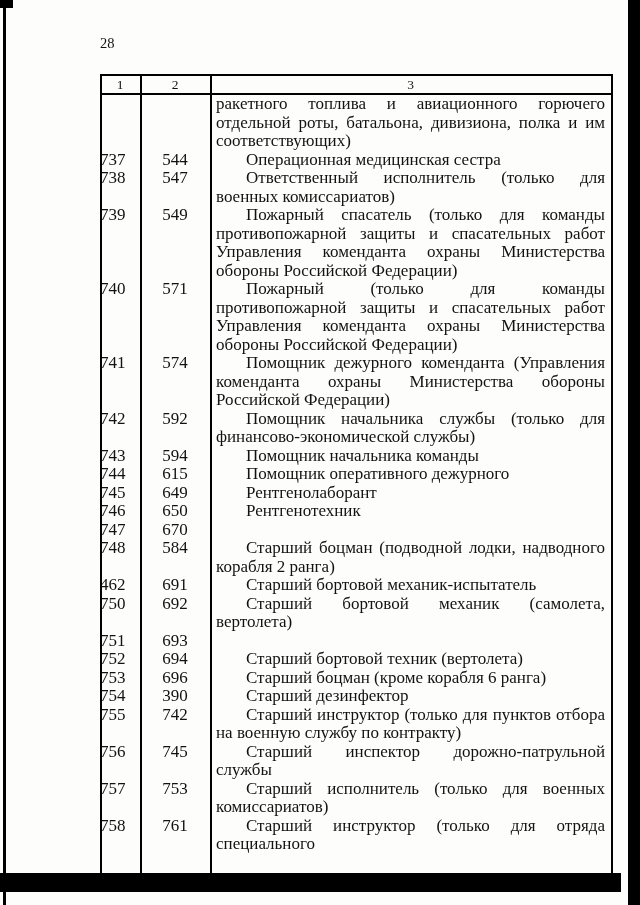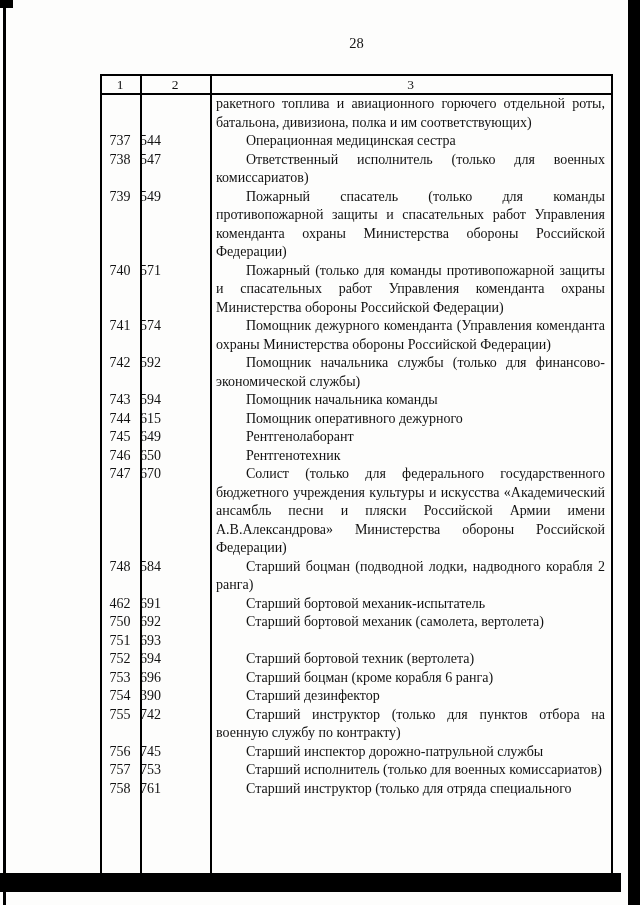--- a/index.html
+++ b/index.html
@@ -6,45 +6,45 @@
   html,body { width:640px; height:905px; }
   body {
     position:relative;
     background:#fdfdfc;
     overflow:hidden;
     font-family:"Liberation Serif", serif;
     color:#121212;
   }
   .page-number {
     position:absolute; top:35px; left:100px; width:513px;
-    text-align:center; font-size:14.5px;
+    text-align:left; font-size:14.5px;
   }
   .table-wrap {
     position:absolute; top:74px; left:100px; width:513px; height:799px;
     overflow:hidden;
     border-top:2px solid #000;
   }
   .vline { position:absolute; top:0; bottom:0; width:2px; background:#000; }
   .vline.v0 { left:0; }
   .vline.v1 { left:40px; }
   .vline.v2 { left:110px; }
   .vline.v3 { left:511px; }
   .header-row {
     display:flex; height:19px; border-bottom:2px solid #000;
     font-size:13.5px; line-height:17px;
   }
   .header-cell { text-align:center; }
   .header-cell.h1 { width:40px; }
   .header-cell.h2 { width:70px; }
   .header-cell.h3 { width:401px; }
-  .body-rows { font-size:14px; line-height:18.5px; }
+  .body-rows { font-size:17px; line-height:18.5px; }
   .row { display:flex; align-items:flex-start; }
   .cell { flex-shrink:0; }
-  .cell.num  { width:40px; text-align:center; }
-  .cell.code { width:70px; }
+  .cell.num  { width:40px; text-align:left; }
+  .cell.code { width:70px; text-align:center; }
   .cell.text {
     width:401px; padding:0 6px;
     text-align:justify; text-indent:30px;
   }
   .cell.text.cont { text-indent:0; }
   
   .scan { position:absolute; background:#000; }
   .scan-left   { left:3px; top:0; width:3px; height:905px; }
   .scan-right  { left:628px; top:0; width:12px; height:905px; }
   .scan-bottom { left:0; top:873px; width:621px; height:19px; }
@@ -113,21 +113,20 @@
         <div class="cell text">Рентгенолаборант</div>
       </div>
       <div class="row">
         <div class="cell num">746</div>
         <div class="cell code">650</div>
         <div class="cell text">Рентгенотехник</div>
       </div>
       <div class="row">
         <div class="cell num">747</div>
         <div class="cell code">670</div>
-        <div class="cell text">Солист (только для федерального государственного бюджетного учреждения культуры и искусства «Академический ансамбль песни и пляски Российской Армии имени А.В.Александрова» Министерства обороны Российской Федерации)</div>
       </div>
       <div class="row">
         <div class="cell num">748</div>
         <div class="cell code">584</div>
         <div class="cell text">Старший боцман (подводной лодки, надводного корабля 2 ранга)</div>
       </div>
       <div class="row">
         <div class="cell num">462</div>
         <div class="cell code">691</div>
         <div class="cell text">Старший бортовой механик-испытатель</div>

